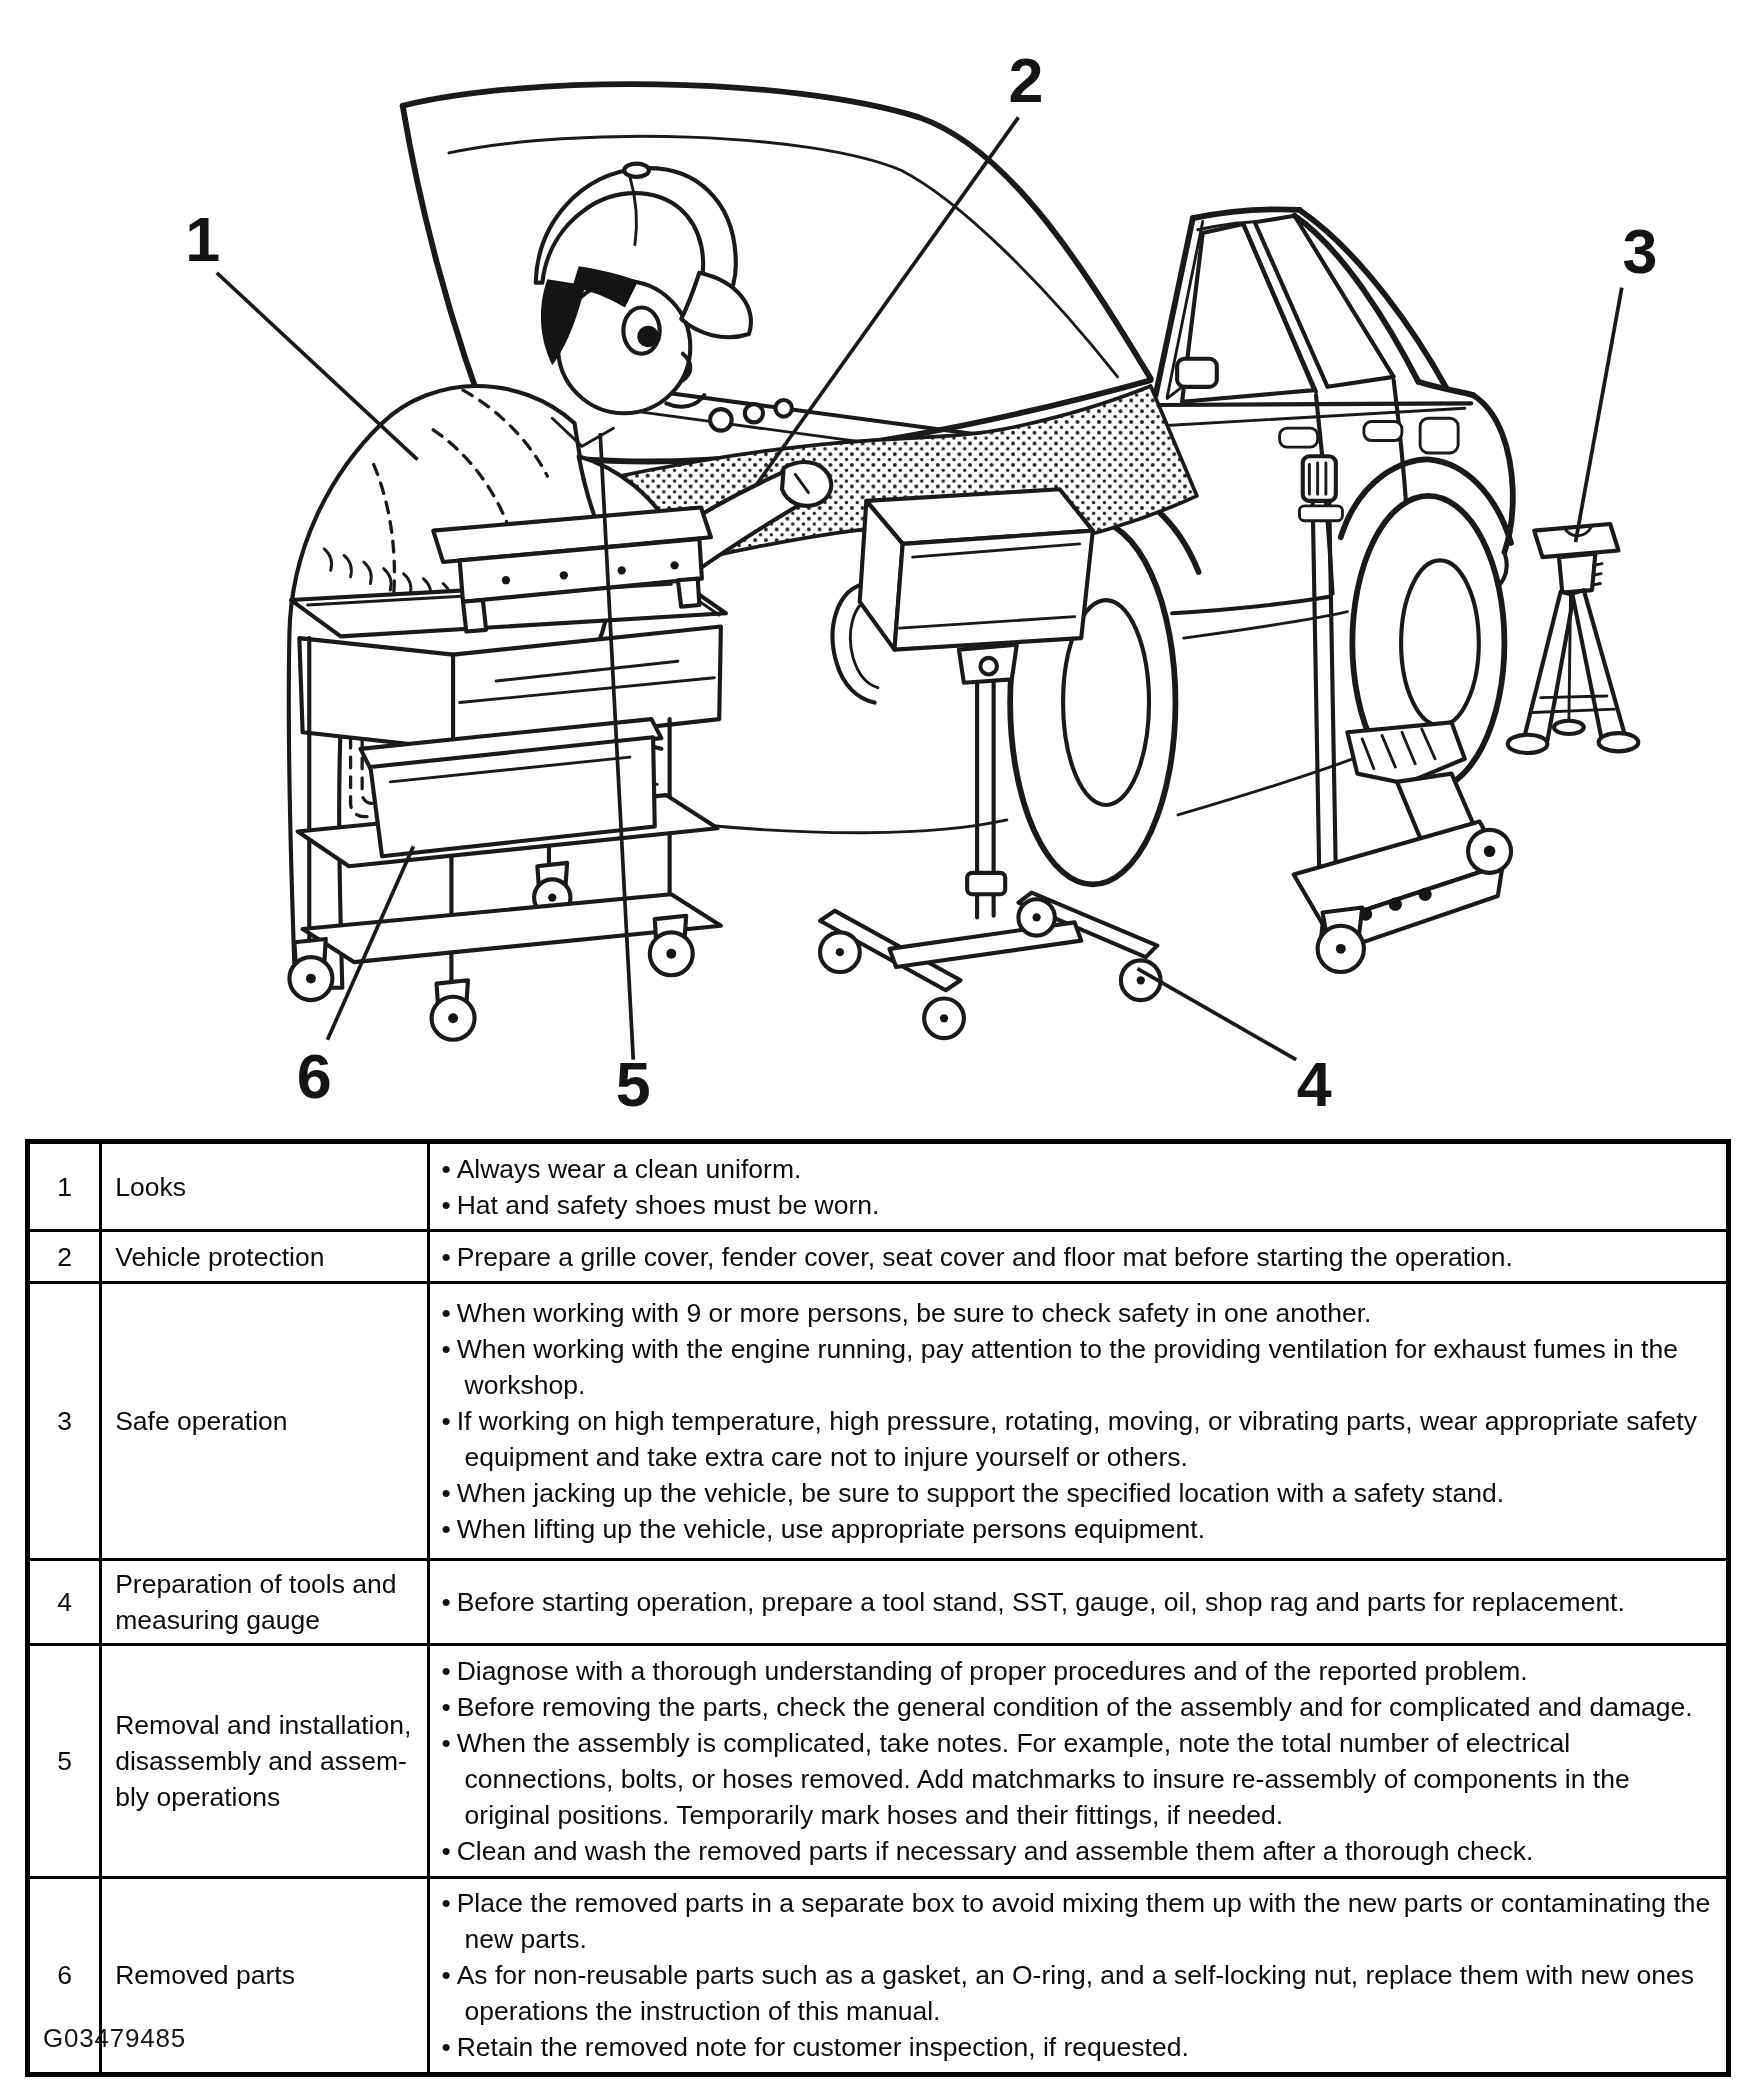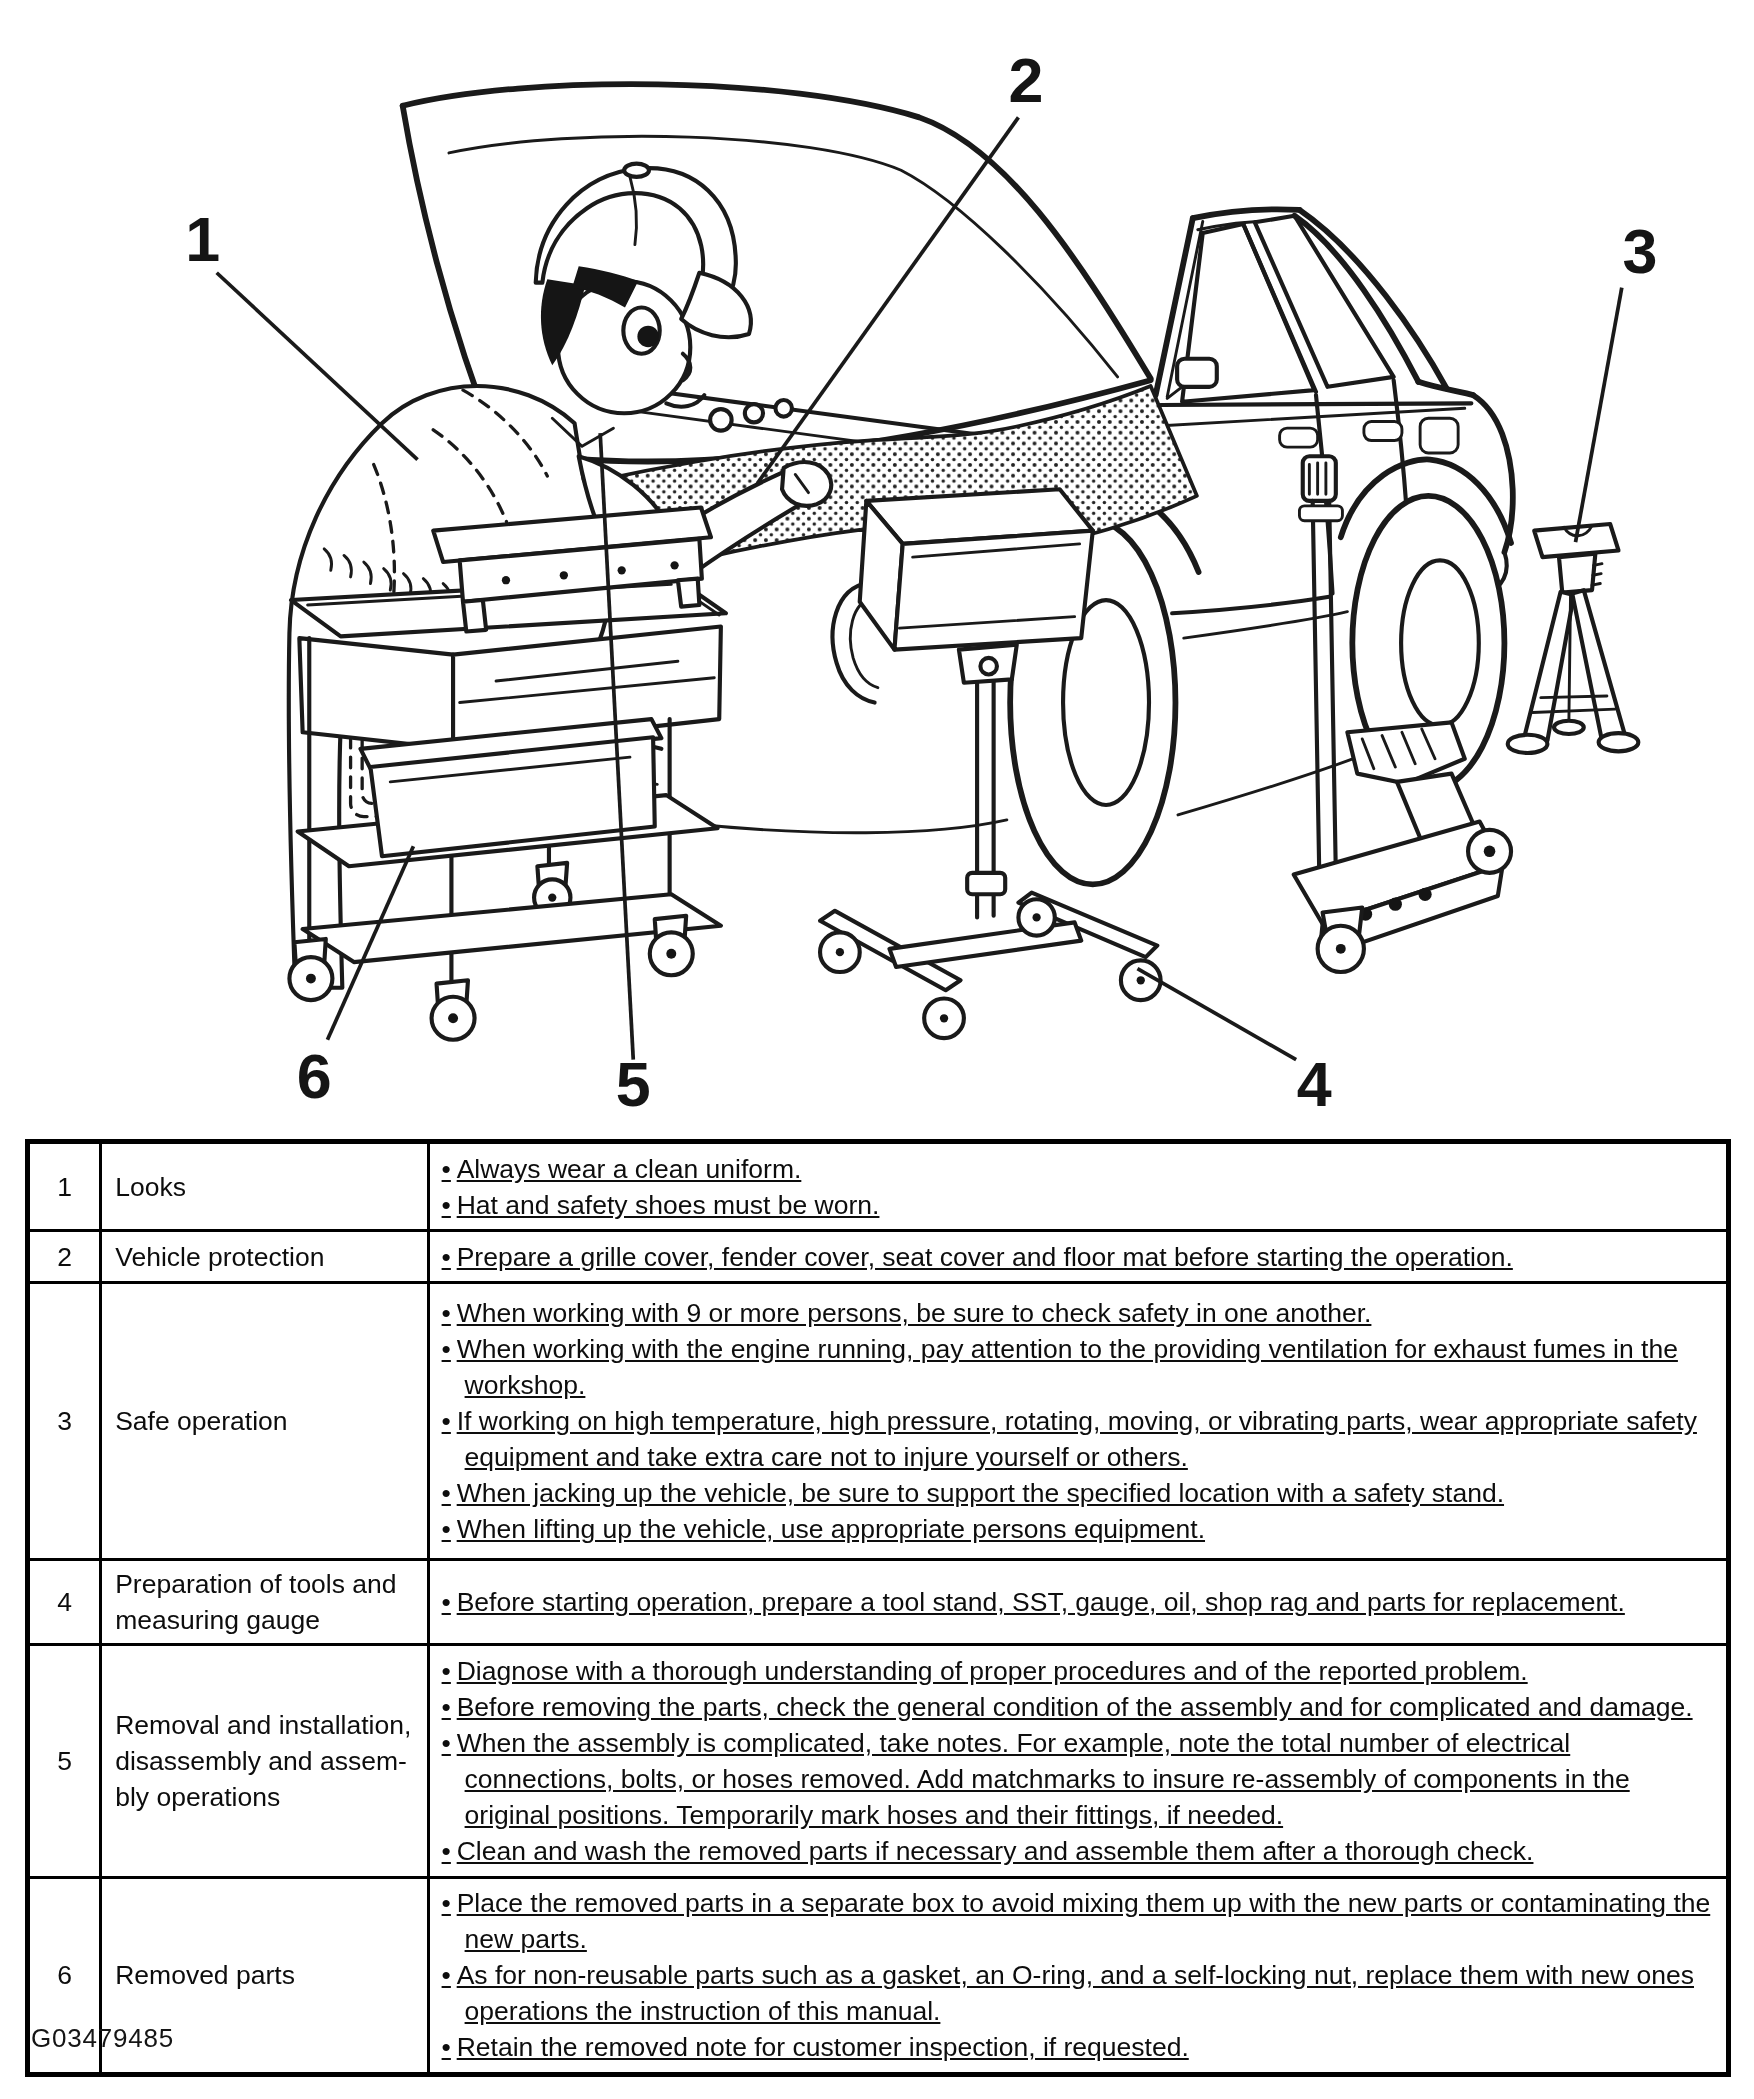--- a/index.html
+++ b/index.html
@@ -14,26 +14,26 @@
   svg .dash{stroke-dasharray:13 11;stroke-width:4;}
   svg .lead{stroke:#1a1a1a;stroke-width:4.5;fill:none;}
   svg text.callout{font-family:"Liberation Sans",sans-serif;font-size:76px;font-weight:600;fill:#151515;}
 
   table.notes{position:absolute;left:25px;top:1139px;width:1706px;
       border-collapse:collapse;border:5px solid #000;table-layout:fixed;}
   table.notes td{border:3.3px solid #000;font-size:26.5px;line-height:36px;
       vertical-align:middle;color:#0d0d0d;}
   td.num{text-align:center;font-size:27px;}
   td.item{padding:5px 8.3px 5px 13.2px;white-space:pre-line;}
-  td.pts{padding:6.6px 11.6px 6.6px 11.6px;text-decoration:underline;}
+  td.pts{padding:6.6px 11.6px 6.6px 11.6px;}
   td.nb{border-bottom-style:hidden;}
   td.nt{border-top-style:hidden;}
   .point{padding-left:23px;text-indent:-23px;}
   .point::before{content:"\2022";padding-right:5.8px;}
-  .figcode{position:absolute;left:31px;top:2023px;font-size:26px;letter-spacing:0.8px;color:#151515;}
+  .figcode{position:absolute;left:43px;top:2023px;font-size:26px;letter-spacing:0.8px;color:#151515;}
 </style>
 </head>
 <body>
 
 <div class="page">
 
   <div class="figure-wrap">
   <svg width="1755" height="1134" viewBox="0 0 2123 1372" xmlns="http://www.w3.org/2000/svg">
     <defs>
       <pattern id="dots" width="13" height="13" patternUnits="userSpaceOnUse">

